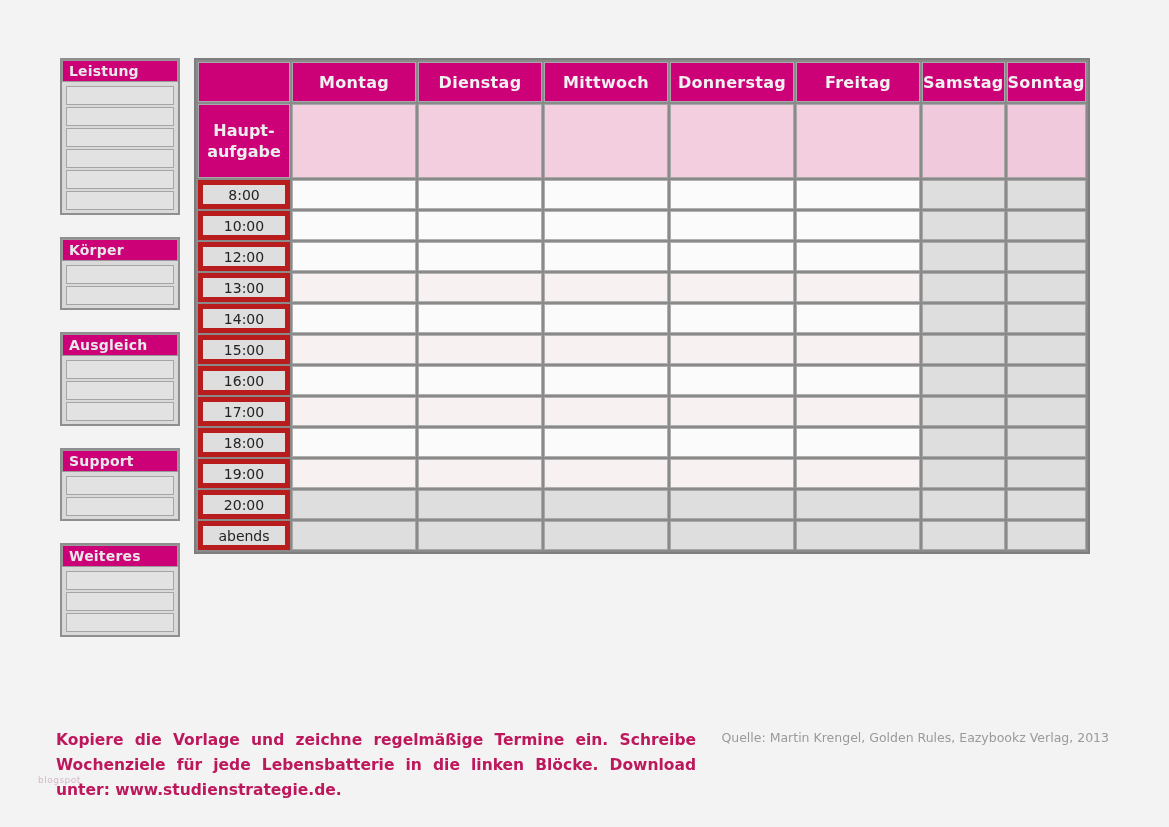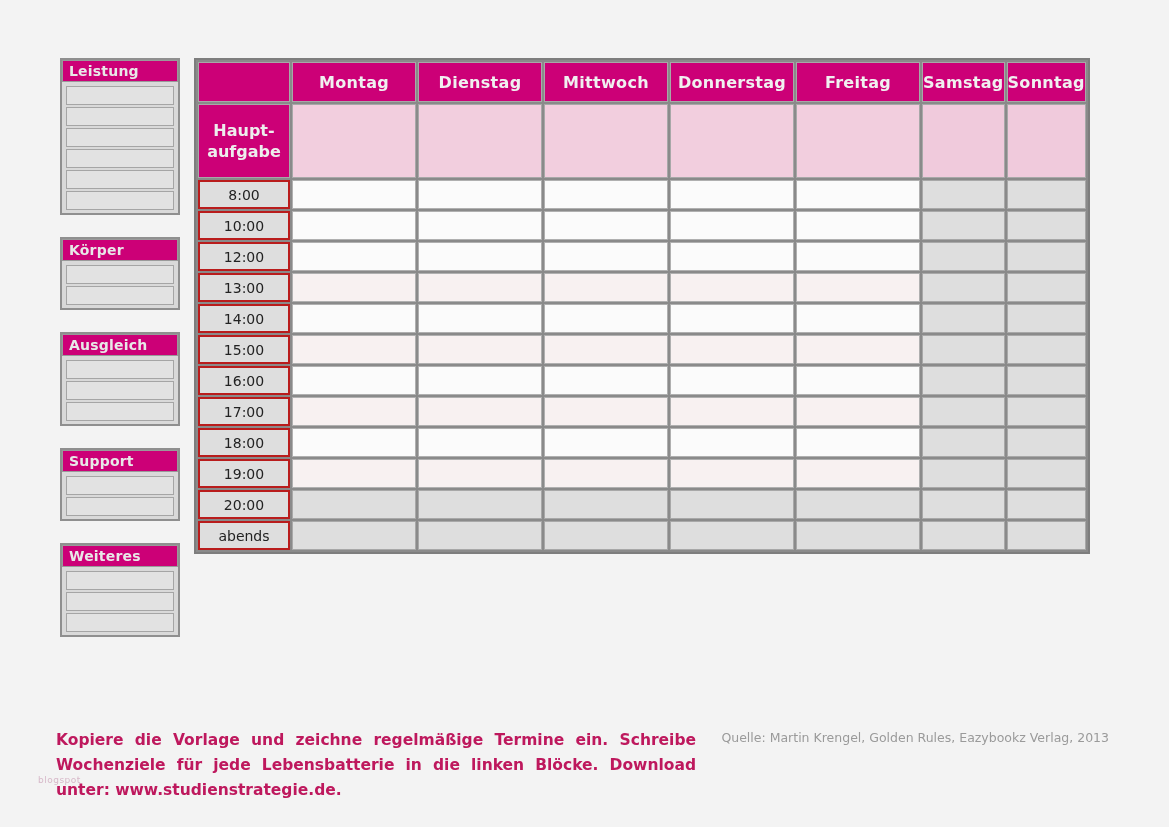--- a/index.html
+++ b/index.html
@@ -113,21 +113,21 @@
   td.main-cell.weekend {
     background: #f0cadc;
   }
   td.time-label {
     background: #dedede;
     text-align: center;
     vertical-align: middle;
     font-size: 14px;
     color: #222;
     height: 29px;
-    border: 2px solid #b91c1c;
+    border: 5px solid #b91c1c;
   }
   td.slot {
     height: 29px;
     border: 1px solid #b0b0b0;
     background: #fbfbfb;
   }
   td.slot.tint { background: #f8f1f1; }
   td.slot.weekend { background: #dedede; border: 1px solid #a8a8a8; }
   td.slot.offhour { background: #dedede; border: 1px solid #a8a8a8; }
   

